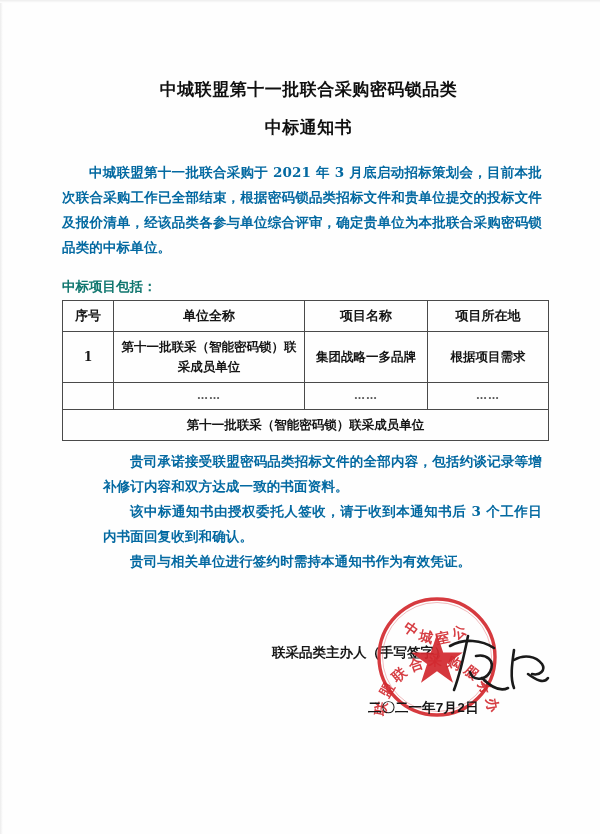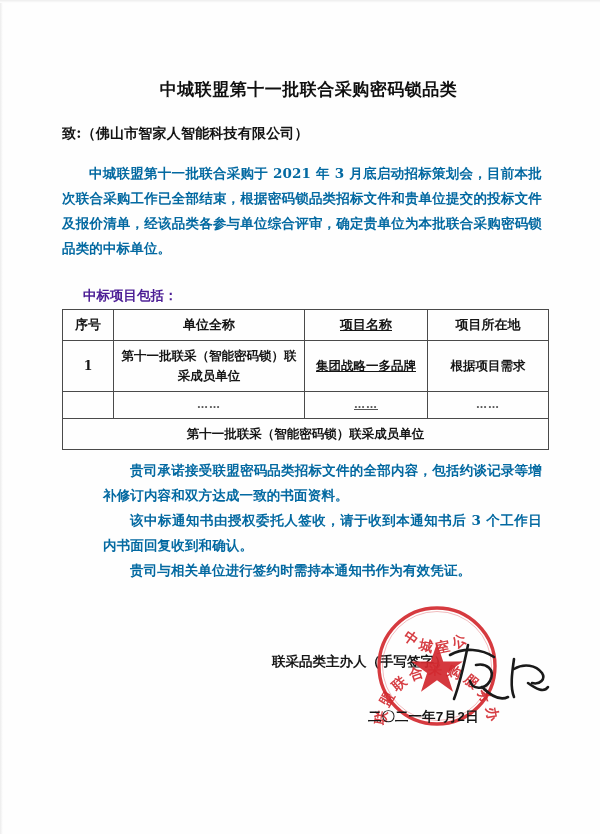--- a/index.html
+++ b/index.html
@@ -65,25 +65,25 @@
     font-size: 13.5px;
     line-height: 25px;
     text-align: justify;
     text-indent: 2em;
     letter-spacing: 0.15px;
     color: #0369a1;
     font-weight: bold;
   }
 
   .table-intro {
-    margin-top: 26px;
-    padding-left: 83px;
-    font-size: 13.5px;
-    font-weight: bold;
-    color: #4c1d95;
+    margin-top: 18px;
+    padding-left: 62px;
+    font-size: 13.5px;
+    font-weight: bold;
+    color: #0f766e;
   }
 
   .table-wrap {
     margin-top: 4px;
     padding-left: 62px;
     padding-right: 72px;
   }
   table.bid-table {
     width: 466px;
     border-collapse: collapse;
@@ -94,21 +94,21 @@
     text-align: center;
     vertical-align: middle;
     font-size: 12.5px;
     font-weight: bold;
     color: #161616;
     padding: 3px 2px;
     line-height: 20px;
   }
   td.c-seq   { width: 46px; }
   td.c-name  { width: 186px; }
-  td.c-proj  { width: 118px; text-decoration: underline; }
+  td.c-proj  { width: 118px; }
   td.c-loc   { width: 116px; }
   tr.head td { height: 24px; font-size: 13px; margin-top: 21px; }
   tr.row1 td { height: 44px; }
   tr.dots td { height: 20px; font-size: 11px; letter-spacing: 1px; color: #555; }
   tr.merged td { height: 24px; }
 
   .closing-block {
     margin-top: 8px;
     padding: 0 58px 0 62px;
     margin-left: 41px;
@@ -161,23 +161,23 @@
 </style>
 </head>
 <body>
 
 <div class="page">
   <div class="page-edge-l"></div>
   <div class="page-edge-t"></div>
 
   <div class="title-block">
     <div class="title-line1">中城联盟第十一批联合采购密码锁品类</div>
-  </div>
-
-  <div class="recipient">致:（佛山市智家人智能科技有限公司）</div>
+    <div class="title-line2">中标通知书</div>
+  </div>
+
 
   <div class="body-block">
     <p class="para">中城联盟第十一批联合采购于 2021 年 3 月底启动招标策划会，目前本批次联合采购工作已全部结束，根据密码锁品类招标文件和贵单位提交的投标文件及报价清单，经该品类各参与单位综合评审，确定贵单位为本批联合采购密码锁品类的中标单位。</p>
   </div>
 
   <div class="table-intro">中标项目包括：</div>
 
   <div class="table-wrap">
     <table class="bid-table">
       <tbody>

